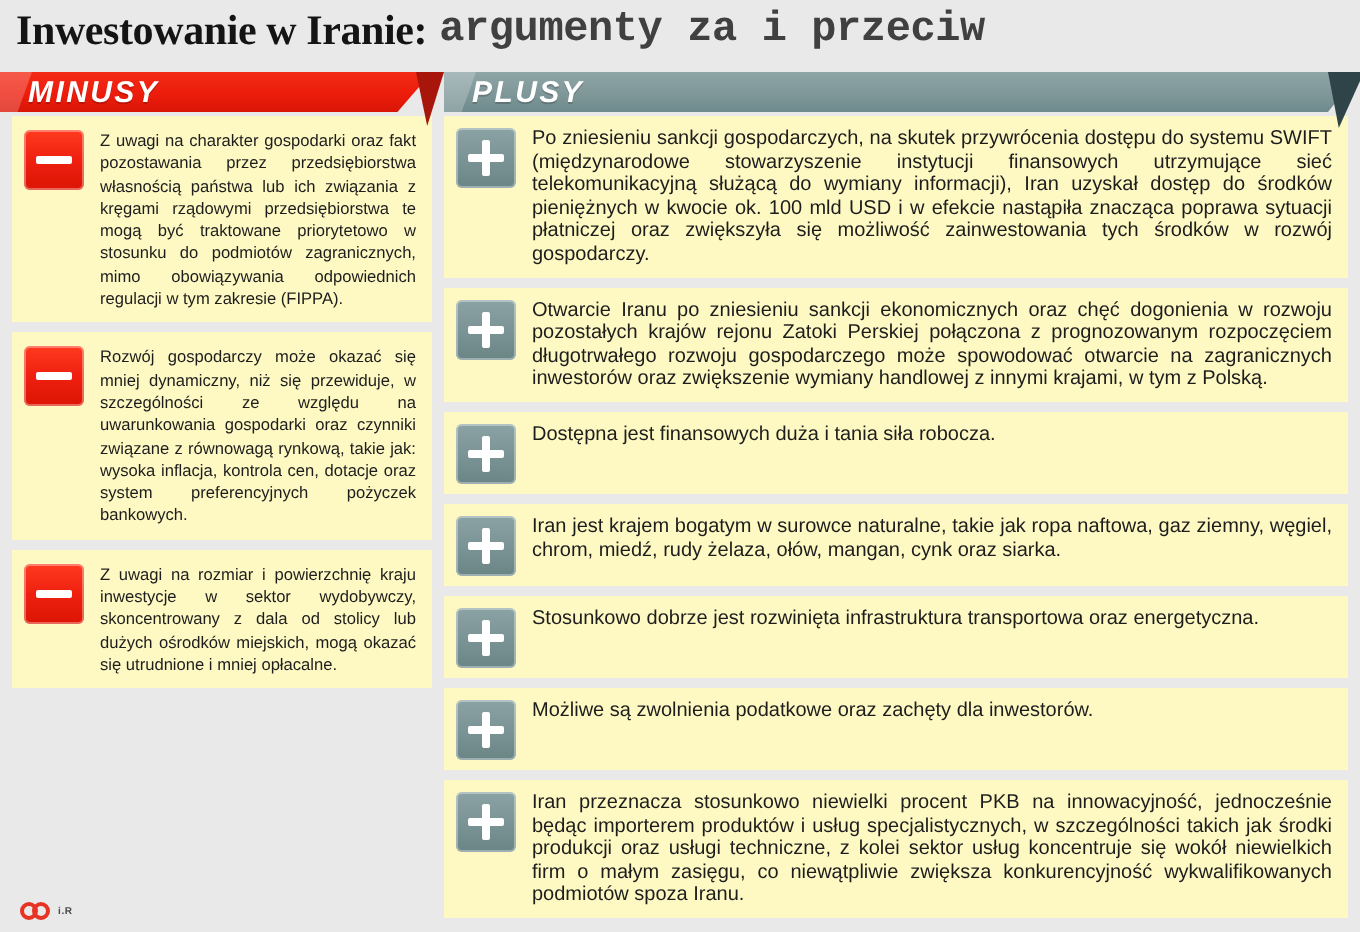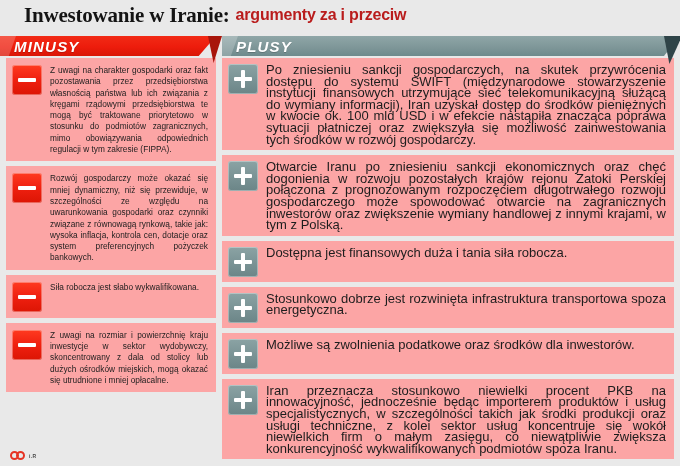--- a/index.html
+++ b/index.html
@@ -11,39 +11,39 @@
     height: 466px;
     background: #e9e9e9;
     font-family: "Liberation Sans", sans-serif;
     overflow: hidden;
     position: relative;
   }
 
   
   .title-bar {
     position: absolute;
-    left: 24px;
+    left: 8px;
     top: 0px;
     height: 30px;
     display: flex;
     align-items: center;
     white-space: nowrap;
   }
   .title-main {
     font-family: "Liberation Serif", serif;
     font-weight: bold;
     font-size: 21px;
     color: #141414;
     letter-spacing: -0.2px;
   }
   .title-sub {
-    font-family: Liberation Sans, sans-serif;
+    font-family: Liberation Mono, monospace;
     font-weight: bold;
-    font-size: 16px;
-    color: #b91c1c;
+    font-size: 21px;
+    color: #404040;
     letter-spacing: -0.2px;
     margin-left: 6px;
   }
 
   
   .banner {
     position: absolute;
     top: 36px;
     height: 20px;
     display: flex;
@@ -125,21 +125,21 @@
   .col {
     position: absolute;
     top: 58px;
   }
   #col-minus { left: 6px;  width: 210px; }
   #col-plus  { left: 222px; width: 452px; }
 
   .card {
     display: flex;
     align-items: flex-start;
-    background: #fca5a5;
+    background: #fef9c3;
     margin-bottom: 5px;
     padding: 6px 6px 6px 6px;
     box-sizing: border-box;
   }
 
   
   .icon-tile {
     flex: 0 0 auto;
     width: 30px;
     height: 30px;
@@ -180,21 +180,21 @@
     font-family: "Liberation Sans", sans-serif;
     font-size: 8.3px;
     line-height: 11.3px;
     color: #1d1d1d;
     text-align: justify;
     padding-top: 1px;
     padding-right: 2px;
     hyphens: none;
   }
   #col-plus .card-text {
-    font-size: 13px;
+    font-size: 10px;
     line-height: 11.6px;
   }
   #col-plus .card {
     padding: 5px 6px 5px 6px;
   }
 
   
   .logo {
     position: absolute;
     left: 10px;
@@ -257,26 +257,20 @@
     <div class="card">
       <div class="icon-tile icon-minus">
         <div class="bar-h"></div>
       </div>
       <div class="card-text">Rozwój gospodarczy może okazać się mniej dynamiczny, niż się przewiduje, w szczególności ze względu na uwarunkowania gospodarki oraz czynniki związane z równowagą rynkową, takie jak: wysoka inflacja, kontrola cen, dotacje oraz system preferencyjnych pożyczek bankowych.</div>
     </div>
     <div class="card">
       <div class="icon-tile icon-minus">
         <div class="bar-h"></div>
       </div>
-      <div class="card-text">Siła robocza jest słabo wykwalifikowana.</div>
-    </div>
-    <div class="card">
-      <div class="icon-tile icon-minus">
-        <div class="bar-h"></div>
-      </div>
       <div class="card-text">Z uwagi na rozmiar i powierzchnię kraju inwestycje w sektor wydobywczy, skoncentrowany z dala od stolicy lub dużych ośrodków miejskich, mogą okazać się utrudnione i mniej opłacalne.</div>
     </div>
   </div>
 
 <div class="col" id="col-plus">
     <div class="card">
       <div class="icon-tile icon-plus">
         <div class="bar-h"></div>
         <div class="bar-v"></div>
       </div>
@@ -294,28 +288,35 @@
         <div class="bar-h"></div>
         <div class="bar-v"></div>
       </div>
       <div class="card-text">Dostępna jest finansowych duża i tania siła robocza.</div>
     </div>
     <div class="card">
       <div class="icon-tile icon-plus">
         <div class="bar-h"></div>
         <div class="bar-v"></div>
       </div>
-      <div class="card-text">Stosunkowo dobrze jest rozwinięta infrastruktura transportowa spoza energetyczna.</div>
-    </div>
-    <div class="card">
-      <div class="icon-tile icon-plus">
-        <div class="bar-h"></div>
-        <div class="bar-v"></div>
-      </div>
-      <div class="card-text">Możliwe są zwolnienia podatkowe oraz środków dla inwestorów.</div>
+      <div class="card-text">Iran jest krajem bogatym w surowce naturalne, takie jak ropa naftowa, gaz ziemny, węgiel, chrom, miedź, rudy żelaza, ołów, mangan, cynk oraz siarka.</div>
+    </div>
+    <div class="card">
+      <div class="icon-tile icon-plus">
+        <div class="bar-h"></div>
+        <div class="bar-v"></div>
+      </div>
+      <div class="card-text">Stosunkowo dobrze jest rozwinięta infrastruktura transportowa oraz energetyczna.</div>
+    </div>
+    <div class="card">
+      <div class="icon-tile icon-plus">
+        <div class="bar-h"></div>
+        <div class="bar-v"></div>
+      </div>
+      <div class="card-text">Możliwe są zwolnienia podatkowe oraz zachęty dla inwestorów.</div>
     </div>
     <div class="card">
       <div class="icon-tile icon-plus">
         <div class="bar-h"></div>
         <div class="bar-v"></div>
       </div>
       <div class="card-text">Iran przeznacza stosunkowo niewielki procent PKB na innowacyjność, jednocześnie będąc importerem produktów i usług specjalistycznych, w szczególności takich jak środki produkcji oraz usługi techniczne, z kolei sektor usług koncentruje się wokół niewielkich firm o małym zasięgu, co niewątpliwie zwiększa konkurencyjność wykwalifikowanych podmiotów spoza Iranu.</div>
     </div>
   </div>
 

